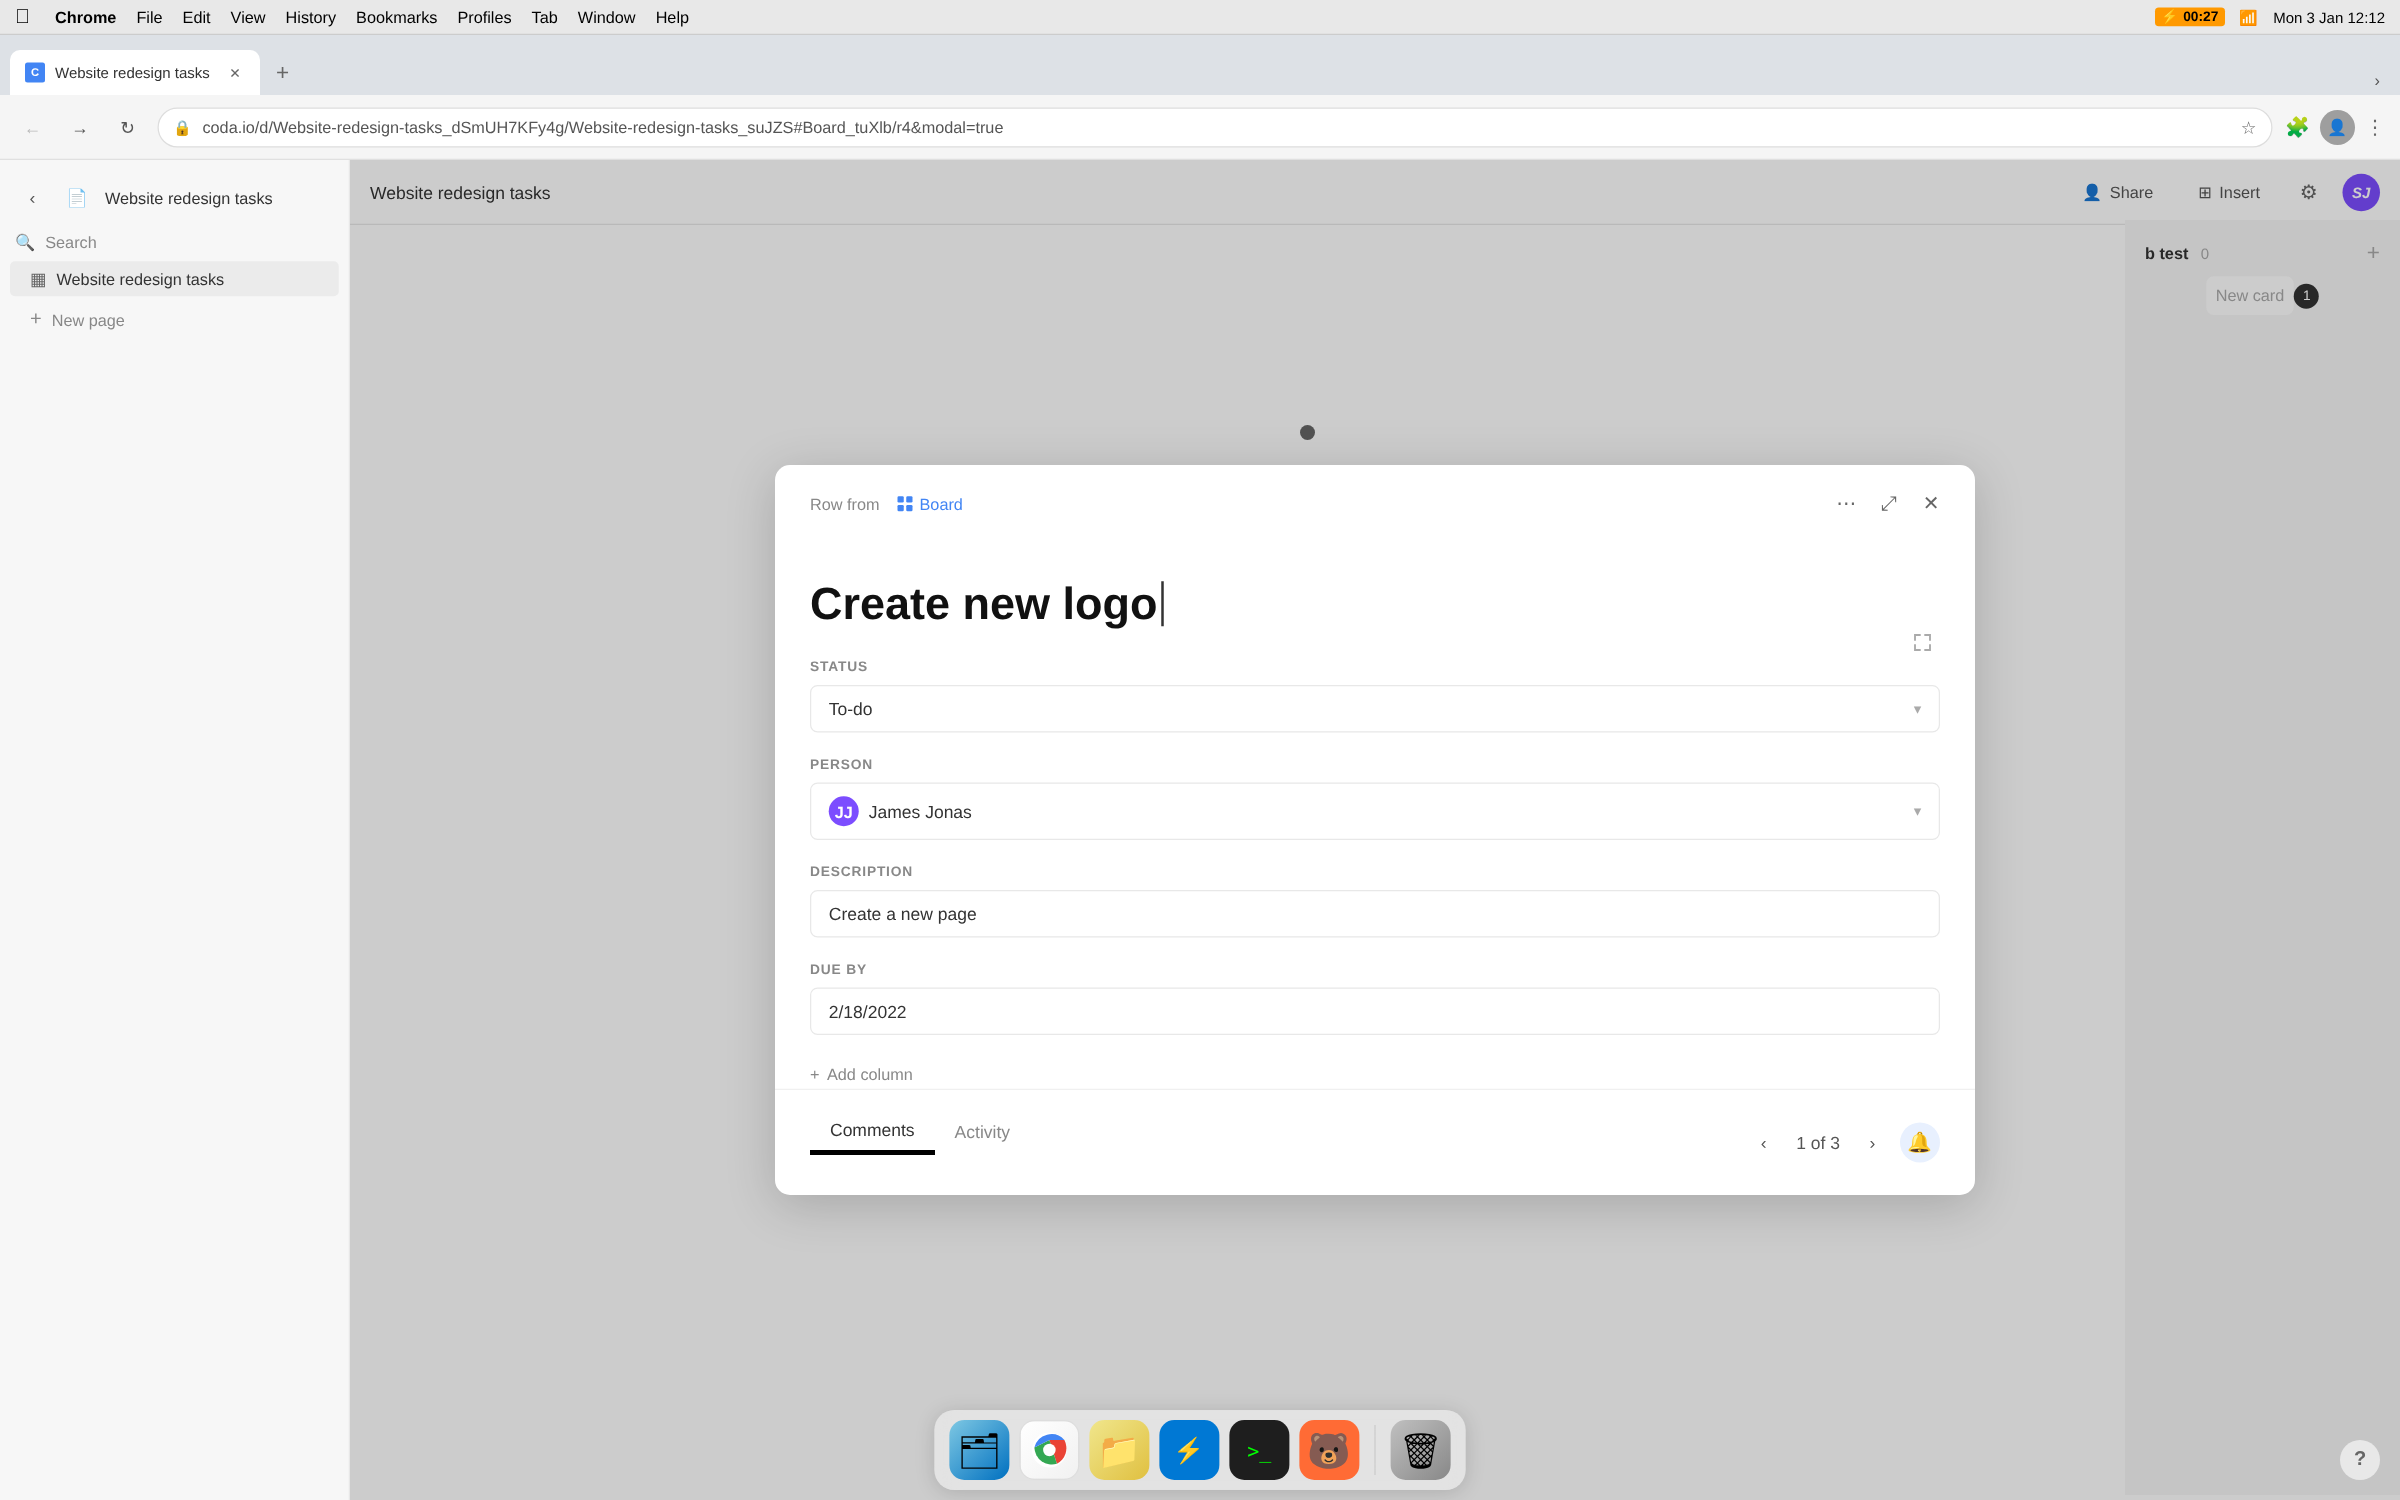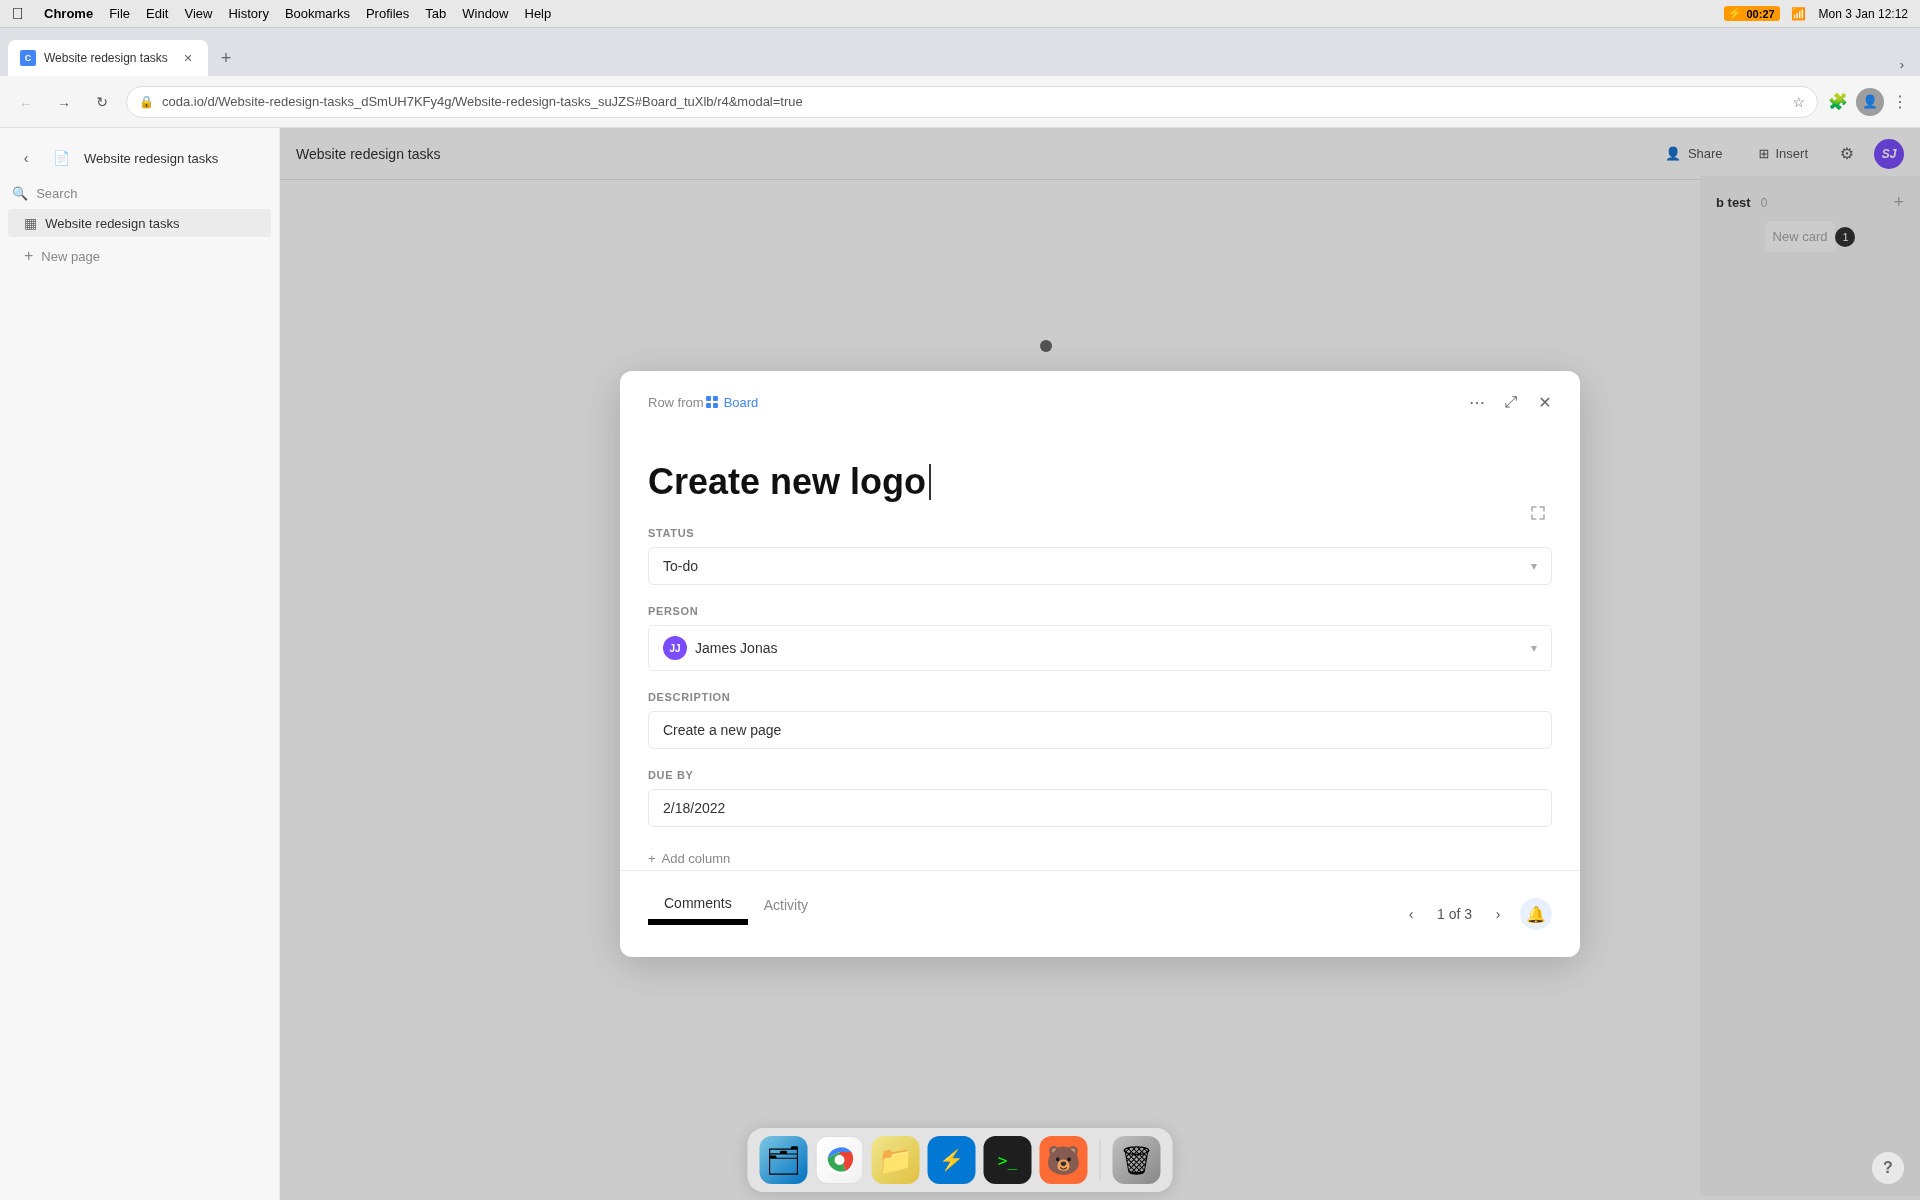--- a/index.html
+++ b/index.html
@@ -371,21 +371,21 @@
       display: flex;
       align-items: center;
       padding: 16px 20px 8px 28px;
       gap: 8px;
     }
     .modal-breadcrumb {
       font-size: 13px;
       color: #888;
       display: flex;
       align-items: center;
-      gap: 0;
+      gap: 12px;
       flex: 1;
     }
     .board-link {
       color: #4285f4;
       display: flex;
       align-items: center;
       gap: 4px;
       font-size: 13px;
       cursor: pointer;
     }
@@ -479,21 +479,21 @@
       font-size: 12px;
     }
     .person-avatar {
       width: 24px;
       height: 24px;
       border-radius: 50%;
       background: #7c4dff;
       display: flex;
       align-items: center;
       justify-content: center;
-      font-size: 10px;
+      font-size: 13px;
       color: white;
       font-weight: 600;
       flex-shrink: 0;
       margin-right: 8px;
     }
     .person-field {
       display: flex;
       align-items: center;
     }
     .add-column {
@@ -519,21 +519,21 @@
     .footer-tab {
       padding: 8px 16px;
       font-size: 14px;
       color: #888;
       cursor: pointer;
       border-bottom: 2px solid transparent;
     }
     .footer-tab.active {
       color: #333;
       font-weight: 500;
-      border-bottom: 6px solid #000000;
+      border-bottom: 4px solid #000000;
     }
     .footer-right {
       display: flex;
       align-items: center;
       gap: 8px;
     }
     .footer-row {
       display: flex;
       align-items: center;
       justify-content: space-between;

